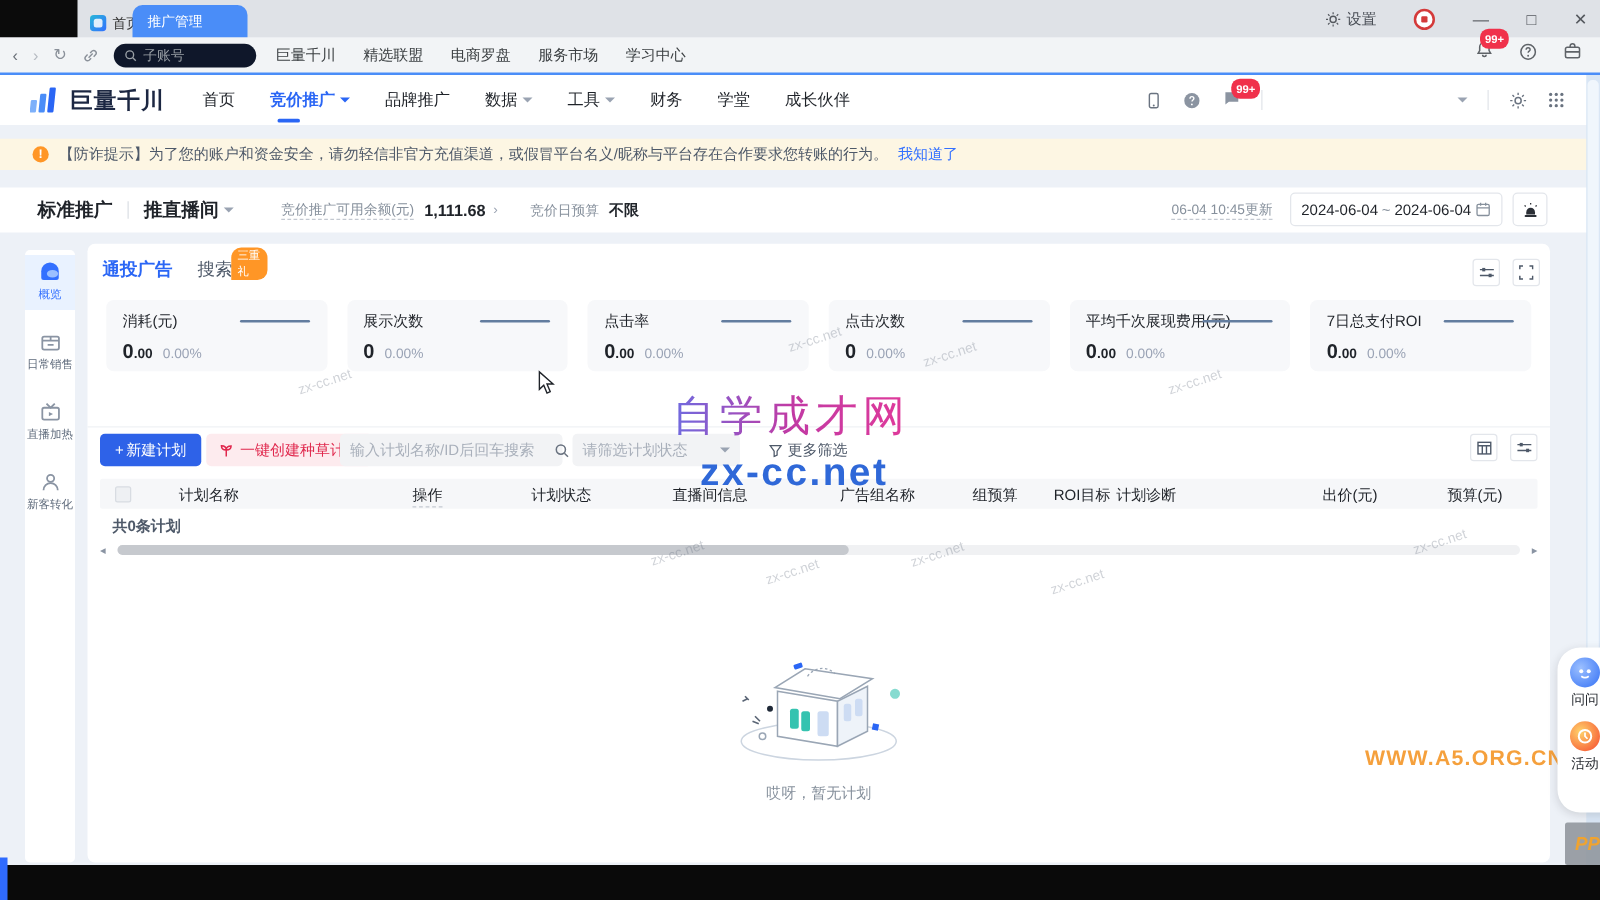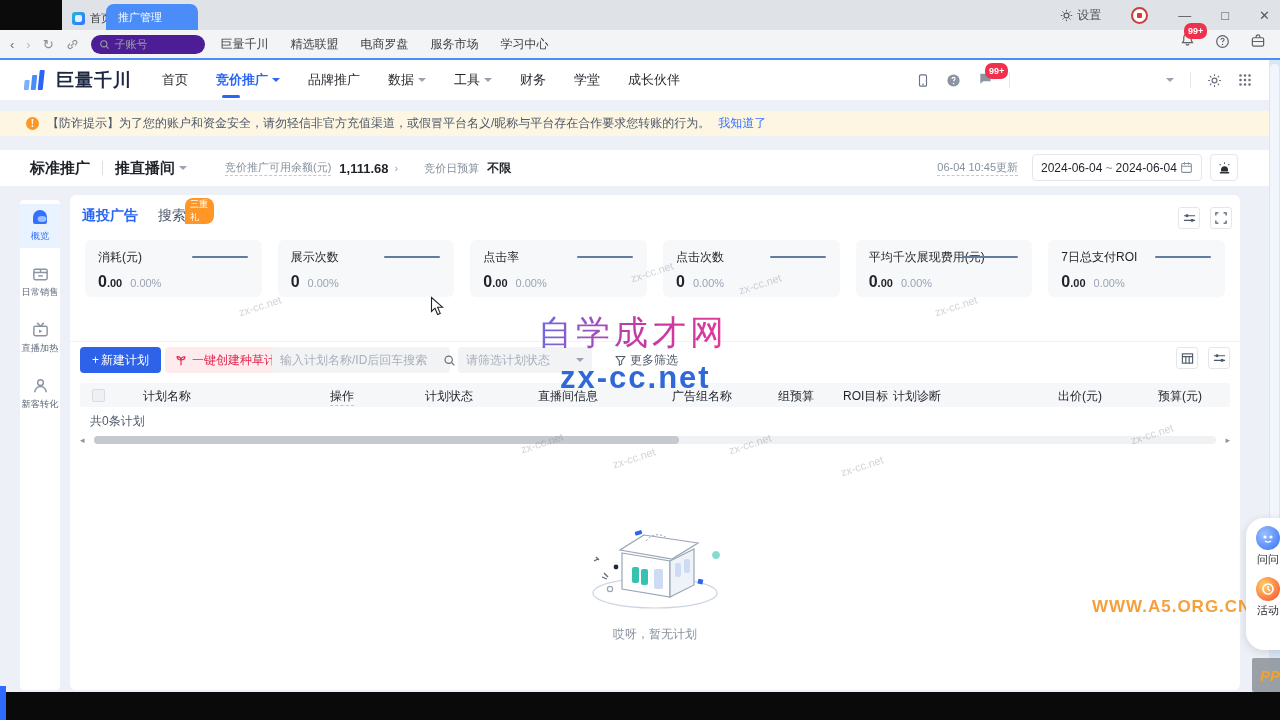--- a/index.html
+++ b/index.html
@@ -15,21 +15,21 @@
   .favicon { width:13px; height:13px; border-radius:3px; background:linear-gradient(135deg,#28b7d8,#3370ff); display:inline-block; position:relative; }
   .favicon::after{ content:""; position:absolute; left:3px; top:3px; width:7px; height:7px; border-radius:2px; background:#fff; opacity:.85;}
   .tab-active { left:106px; top:4px; width:92px; height:26px; background:#4a8df8; border-radius:8px 8px 0 0; color:#fff; font-size:11px; display:flex; align-items:center; padding-left:12px; }
   .winctl { top:7px; right:10px; display:flex; align-items:center; gap:30px; color:#4a4f57; font-size:12px; }
   .winctl .glyph { font-size:13px; color:#55595f; }
   .avatar-circle { width:17px; height:17px; border-radius:50%; border:2px solid #d43a3a; background:#fff; display:inline-block; position:relative;}
   .avatar-circle::after{content:""; position:absolute; left:4px; top:4px; width:5px; height:5px; background:#d43a3a; border-radius:1px;}
 
   .addrbar { left:0; top:30px; width:1280px; height:30px; background:#f2f4f6; border-bottom:2px solid #4a8df8; display:flex; align-items:center; }
   .addr-icons { display:flex; align-items:center; gap:12px; padding-left:10px; color:#8a9099; font-size:13px; }
-  .addr-search { margin-left:12px; width:114px; height:19px; border-radius:10px; background:#4c1d95; display:flex; align-items:center; gap:5px; padding:0 8px; color:#9aa0a6; font-size:11px; }
+  .addr-search { margin-left:12px; width:114px; height:19px; border-radius:10px; background:#0f172a; display:flex; align-items:center; gap:5px; padding:0 8px; color:#9aa0a6; font-size:11px; }
   .bookmarks { display:flex; gap:22px; margin-left:16px; font-size:12px; color:#3c4043; }
   .addr-right { position:absolute; right:14px; top:32px; display:flex; align-items:center; gap:20px; color:#5f6368; }
   .badge-red { background:#f0314b; color:#fff; font-size:9px; line-height:12px; padding:2px 4px; border-radius:7px; font-weight:bold; }
 
   
   .mainnav { left:0; top:60px; width:1280px; height:40px; background:#ffffff; display:flex; align-items:center; }
   .logo-wrap { display:flex; align-items:center; gap:6px; margin-left:24px; }
   .logo-text { font-size:18px; font-weight:bold; color:#1c2742; letter-spacing:1px; }
   .nav-items { display:flex; align-items:center; gap:28px; margin-left:30px; font-size:13px; color:#1f2329; }
   .nav-item { position:relative; display:flex; align-items:center; cursor:pointer; }
@@ -95,21 +95,21 @@
   .tb-search input { flex:1; border:none; outline:none; background:transparent; padding:0 8px; font-size:12px; color:#4e5969; font-family:inherit; }
   .tb-search input::placeholder { color:#a9b0bb; }
   .tb-select { position:absolute; left:378px; top:0; width:134px; height:26px; background:#f2f3f5; border-radius:4px; display:flex; align-items:center; justify-content:space-between; padding:0 8px; font-size:12px; color:#a9b0bb; }
   .tb-more { position:absolute; left:535px; top:5px; display:flex; align-items:center; gap:4px; font-size:12px; color:#4e5969; cursor:pointer; }
   .toolbar-right { position:absolute; right:0; top:0; display:flex; gap:10px; }
 
   .theader { position:absolute; left:10px; right:10px; top:188px; height:24px; background:#f6f7f9; border-radius:2px; font-size:12px; color:#1f2329; }
   .th { position:absolute; top:5px; white-space:nowrap; }
   .checkbox { position:absolute; left:12px; top:6px; width:13px; height:13px; border:1px solid #d8dce2; background:#eef0f3; border-radius:2px; }
 
-  .count-row { position:absolute; left:20px; top:218px; font-size:12px; color:#4e5969; }
+  .count-row { position:absolute; left:20px; top:218px; font-size:12px; color:#4e5969;font-weight:bold; }
   .hscroll { position:absolute; left:10px; right:10px; top:240px; height:10px; }
   .hs-arrow { position:absolute; top:0; font-size:9px; color:#8a94a3; line-height:10px; }
   .hs-track { position:absolute; left:14px; right:14px; top:1px; height:8px; background:#f0f1f3; border-radius:4px; }
   .hs-thumb { position:absolute; left:0; top:0; width:585px; height:8px; background:#c6c9ce; border-radius:4px; }
 
   .empty { position:absolute; left:0; right:0; top:332px; text-align:center; }
   .empty-text { margin-top:8px; font-size:12px; color:#86909c; }
 
   
   .wm-center1 { left:538px; top:310px; font-size:34px; font-weight:normal; background:linear-gradient(90deg,#6f6be0,#c13aa4,#e0399a); -webkit-background-clip:text; background-clip:text; color:transparent; letter-spacing:4px; }

